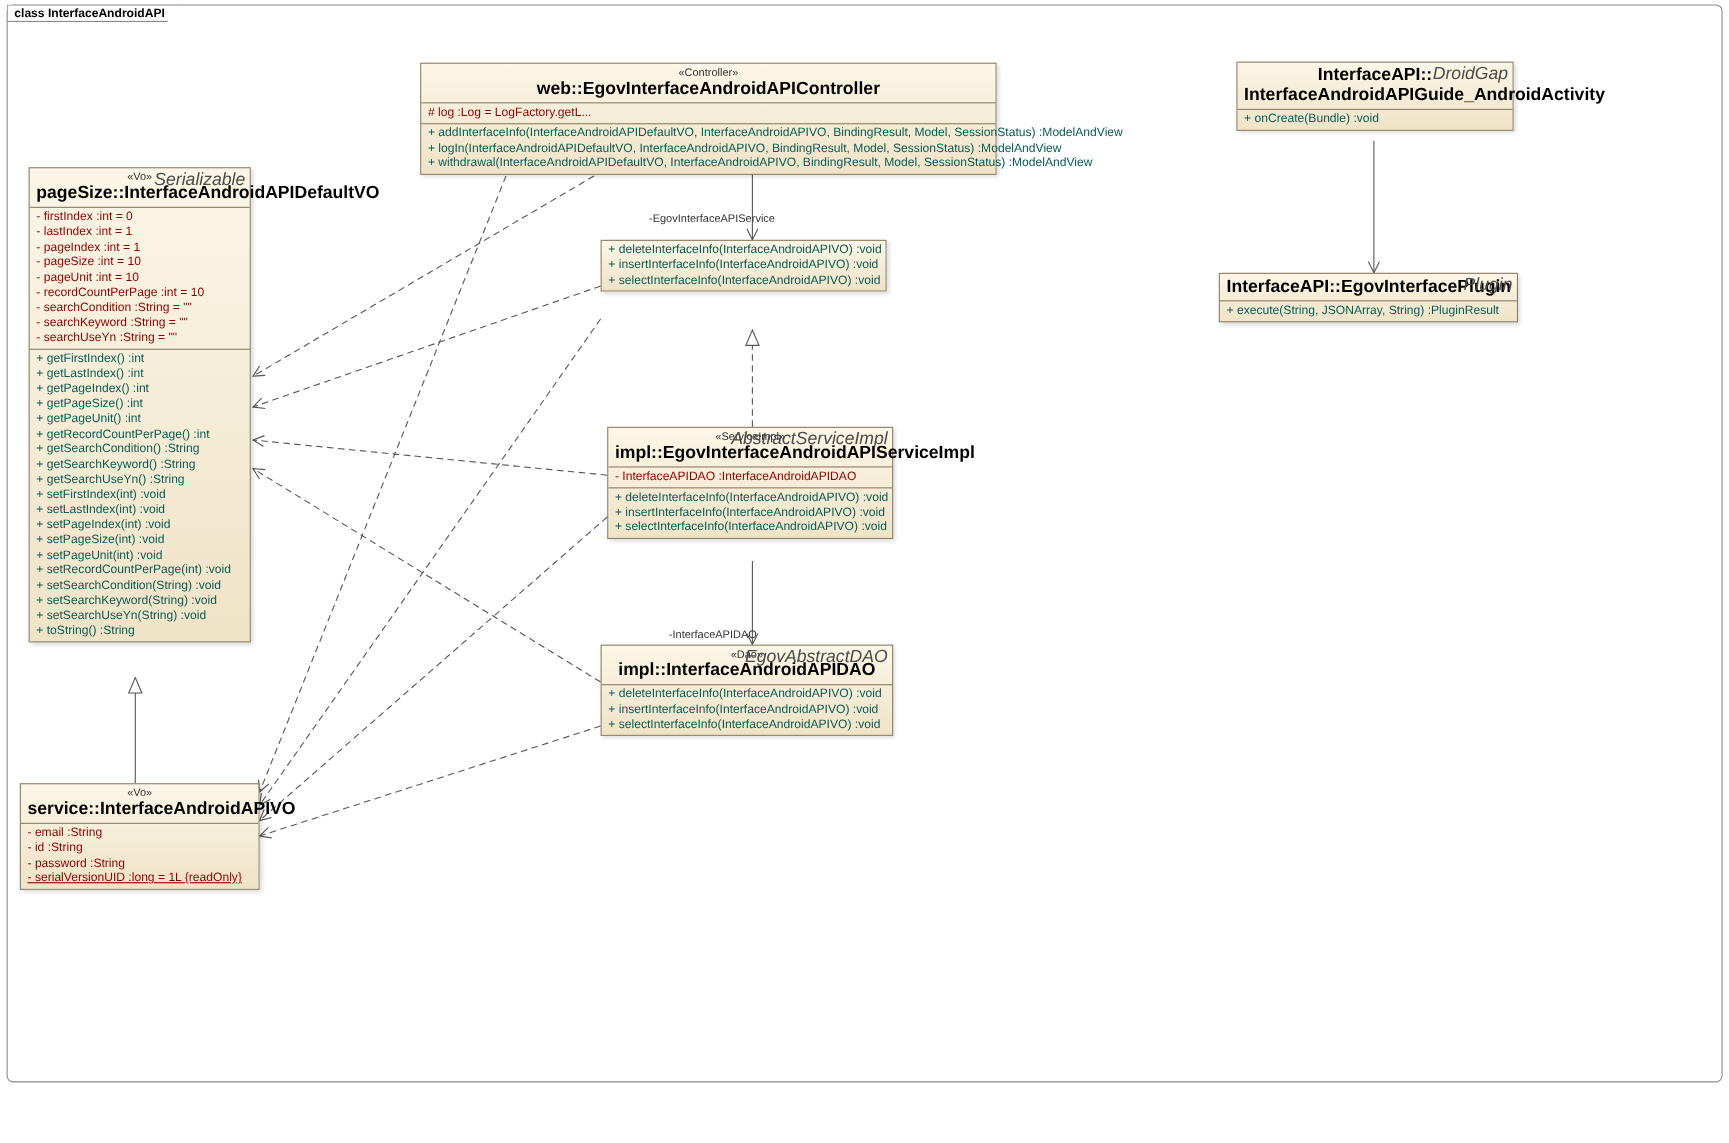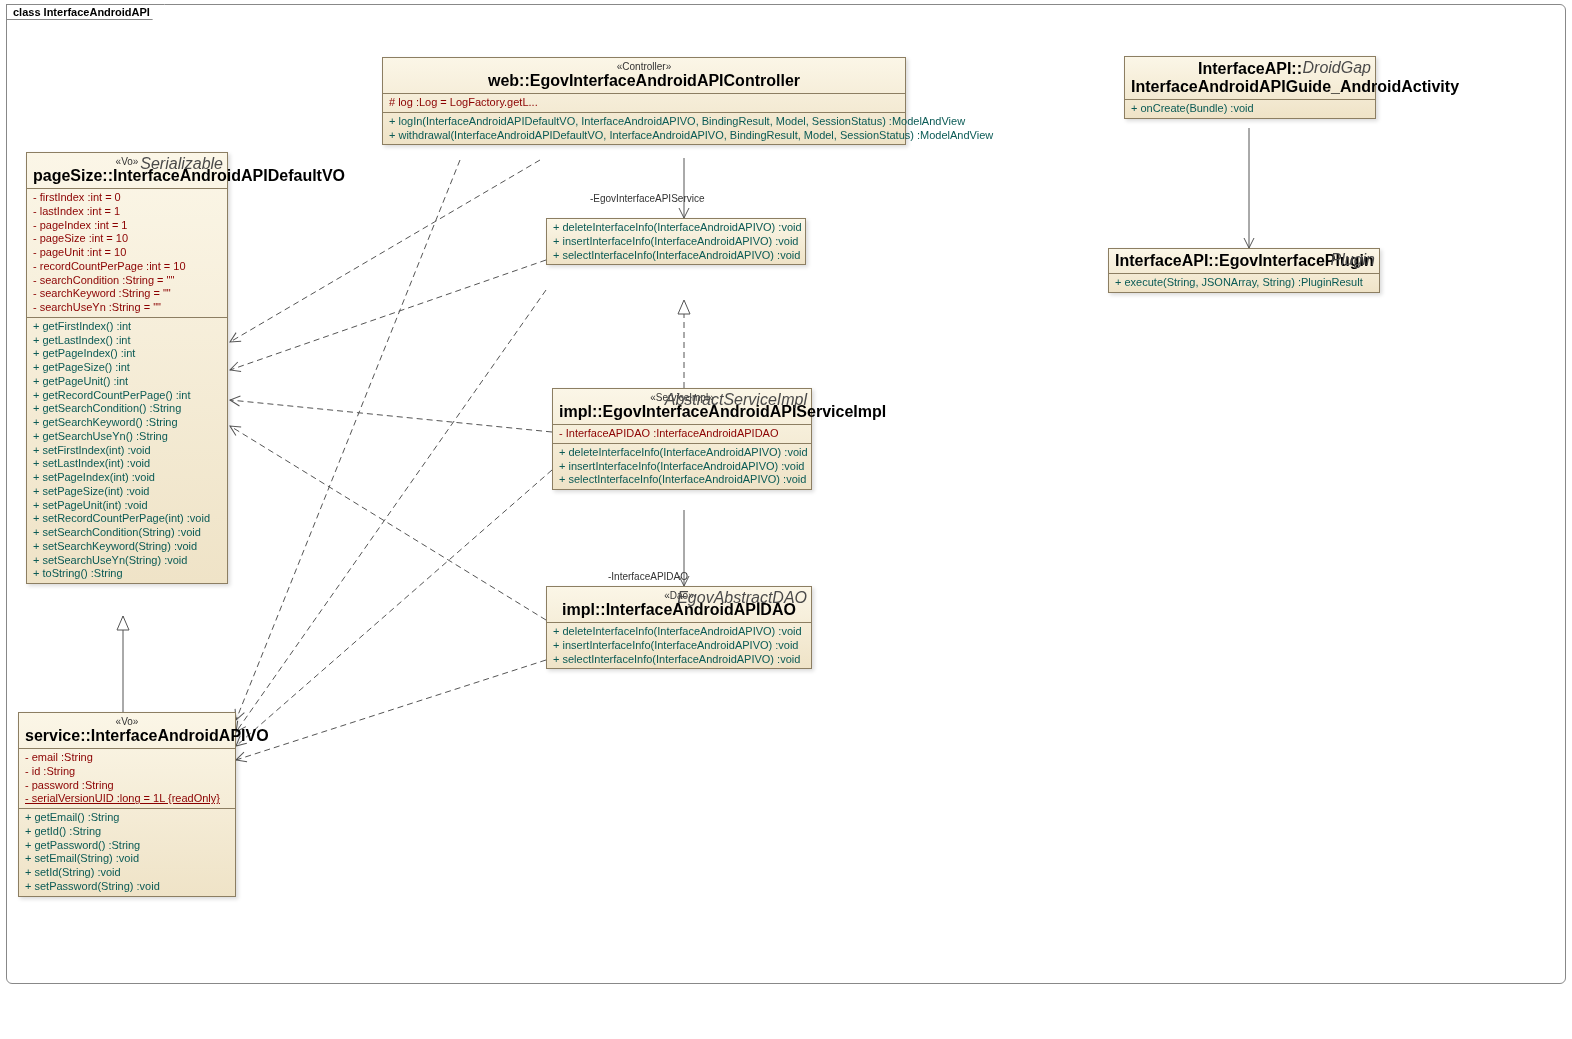--- a/index.html
+++ b/index.html
@@ -171,39 +171,32 @@
     <div class="uml-title">service::InterfaceAndroidAPIVO</div>
   </div>
   <div class="uml-section">
     <div>
         <div class="uml-row attr">-    email  :String</div>
         <div class="uml-row attr">-    id  :String</div>
         <div class="uml-row attr">-    password  :String</div>
       </div>
     <div class="uml-row attr underline">-    serialVersionUID  :long = 1L {readOnly}</div>
   </div>
-  <div class="uml-section">
-      <div class="uml-row op">+    getEmail()  :String</div>
-      <div class="uml-row op">+    getId()  :String</div>
-      <div class="uml-row op">+    getPassword()  :String</div>
-      <div class="uml-row op">+    setEmail(String)  :void</div>
-      <div class="uml-row op">+    setId(String)  :void</div>
-      <div class="uml-row op">+    setPassword(String)  :void</div>
-    </div>
 </div>
 
 <div class="uml-class" style="left:382px; top:26px; width:524px;margin-top:31px;">
   <div class="uml-header">
     <div class="uml-stereo">«Controller»</div>
     <div class="uml-title">web::EgovInterfaceAndroidAPIController</div>
   </div>
   <div class="uml-section">
       <div class="uml-row attr">#    log  :Log = LogFactory.getL...</div>
     </div>
   <div class="uml-section">
+      <div class="uml-row op">+    addInterfaceInfo(InterfaceAndroidAPIDefaultVO, InterfaceAndroidAPIVO, BindingResult, Model, SessionStatus)  :ModelAndView</div>
       <div class="uml-row op">+    logIn(InterfaceAndroidAPIDefaultVO, InterfaceAndroidAPIVO, BindingResult, Model, SessionStatus)  :ModelAndView</div>
       <div class="uml-row op">+    withdrawal(InterfaceAndroidAPIDefaultVO, InterfaceAndroidAPIVO, BindingResult, Model, SessionStatus)  :ModelAndView</div>
     </div>
 </div>
 
 <div class="uml-class" style="left:546px; top:218px; width:260px;">
   <div class="uml-section">
       <div class="uml-row op">+    deleteInterfaceInfo(InterfaceAndroidAPIVO)  :void</div>
       <div class="uml-row op">+    insertInterfaceInfo(InterfaceAndroidAPIVO)  :void</div>
       <div class="uml-row op">+    selectInterfaceInfo(InterfaceAndroidAPIVO)  :void</div>

